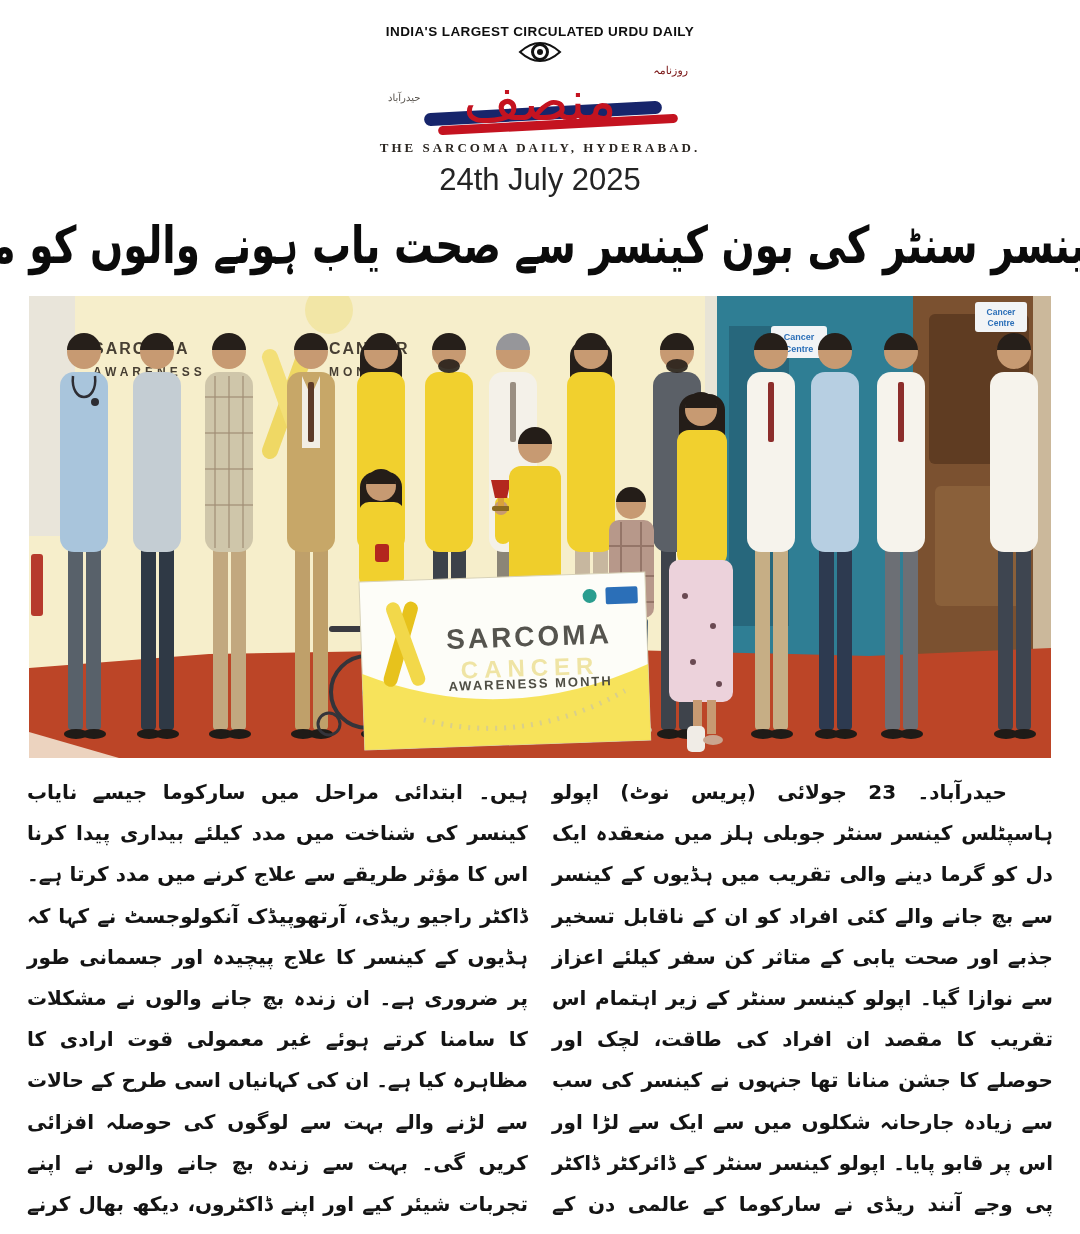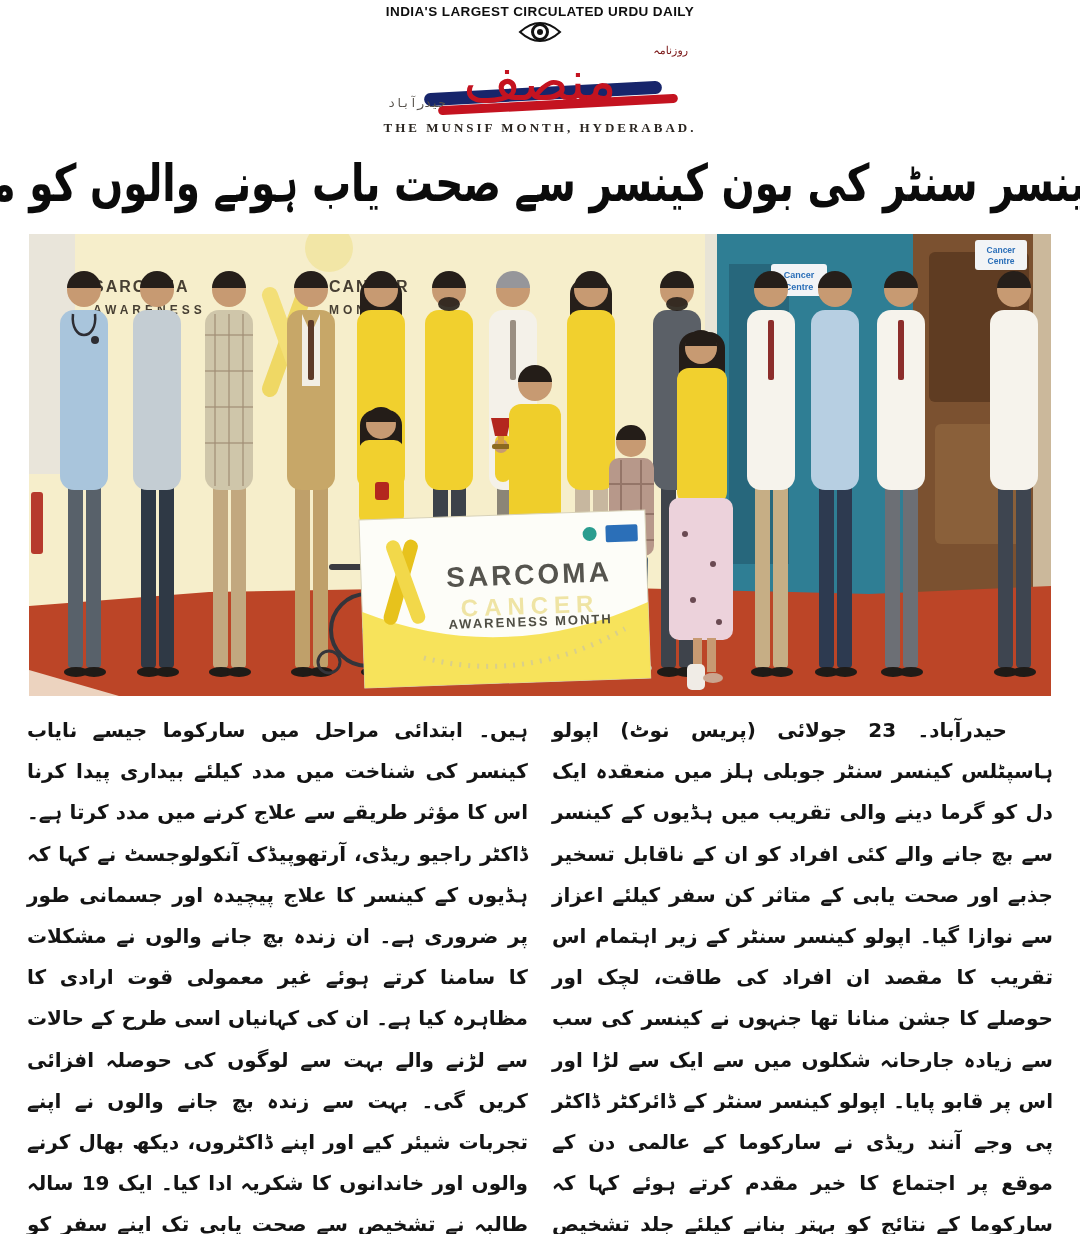--- a/index.html
+++ b/index.html
@@ -1,25 +1,25 @@
 <!DOCTYPE html>
 <html><head>
 <meta charset="utf-8">
 <style>
   html,body{margin:0;padding:0;background:#ffffff;}
   body{width:1080px;height:1234px;overflow:hidden;font-family:"Liberation Sans",sans-serif;color:#111;}
-  .masthead{text-align:center;padding-top:4px;}
+  .masthead{text-align:center;padding-top:24px;}
   .tagline{font-size:13.5px;font-weight:bold;letter-spacing:.4px;color:#0e0e0e;}
   .eye{margin:1px auto 0;display:block;width:44px;height:24px;}
   .logo-wrap{position:relative;width:300px;height:74px;margin:0 auto;}
   .logo-urdu{position:relative;z-index:3;font-family:"DejaVu Sans",sans-serif;font-weight:normal;font-size:56px;line-height:74px;color:#c41320;direction:rtl;}
   .swoosh{position:absolute;left:34px;right:28px;bottom:18px;height:13px;background:#17256b;border-radius:8px;transform:rotate(-3deg);z-index:2;}
   .swoosh-red{position:absolute;left:48px;right:12px;bottom:9px;height:9px;background:#c41320;border-radius:6px;transform:rotate(-3deg);z-index:1;}
   .logo-daily{position:absolute;top:0;right:2px;font-family:Liberation Sans, sans-serif;font-size:11px;color:#7a1616;z-index:4;}
-  .logo-city{position:absolute;top:28px;left:-2px;font-family:Liberation Mono, monospace;font-size:12px;color:#55504a;z-index:4;margin-top:24px;}
+  .logo-city{position:absolute;top:28px;left:-2px;font-family:Liberation Serif, serif;font-size:10px;color:#55504a;z-index:4;}
   .subtitle{margin-top:2px;font-family:"Liberation Serif",serif;font-weight:bold;font-size:13px;letter-spacing:3px;color:#2a2520;}
   .date{margin-top:6px;font-size:31px;color:#242424;}
   .headline{height:94px;display:flex;align-items:center;justify-content:center;overflow:hidden;padding:0 20px;}
   .headline-text{direction:rtl;white-space:nowrap;font-family:"DejaVu Sans",sans-serif;font-weight:bold;font-size:39px;color:#0b0b0b;transform:scaleY(1.32);}
   .photo-frame{width:1022px;margin:4px auto 0;}
   .photo-frame svg{display:block;}
   .article{display:flex;direction:rtl;gap:24px;padding:14px 27px 0;}
   .col{flex:1;direction:rtl;font-family:"DejaVu Sans",sans-serif;font-size:20px;font-weight:bold;line-height:2.06;text-align:justify;color:#141414;}
   .col p{margin:0;}
   .col-first p{text-indent:46px;}
@@ -34,21 +34,22 @@
     <circle cx="22" cy="12" r="7.5" fill="none" stroke="#111" stroke-width="3"></circle>
     <circle cx="22" cy="12" r="3" fill="#111"></circle>
   </svg>
   <div class="logo-wrap">
     <div class="logo-daily">روزنامہ</div>
     <div class="logo-city">حیدرآباد</div>
     <div class="logo-urdu">منصف</div>
     <div class="swoosh"></div>
     <div class="swoosh-red"></div>
   </div>
-  <div class="subtitle">THE MUNSIF MONTH, HYDERABAD.</div>
+  <div class="subtitle">THE SARCOMA DAILY, HYDERABAD.</div>
+  <div class="date">24th July 2025</div>
 </div>
 
 <div class="headline">
   <div class="headline-text">اپولو کینسر سنٹر کی بون کینسر سے صحت یاب ہونے والوں کو مبارکباد</div>
 </div>
 
 <div class="photo-frame">
 <svg viewBox="0 0 1022 462" width="1022" height="462">
 
   <g>

